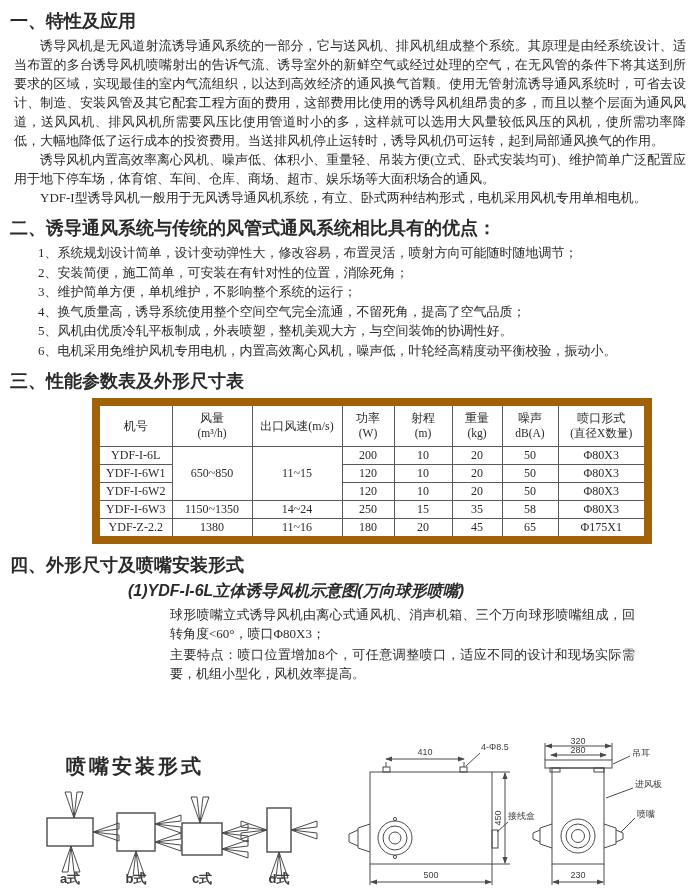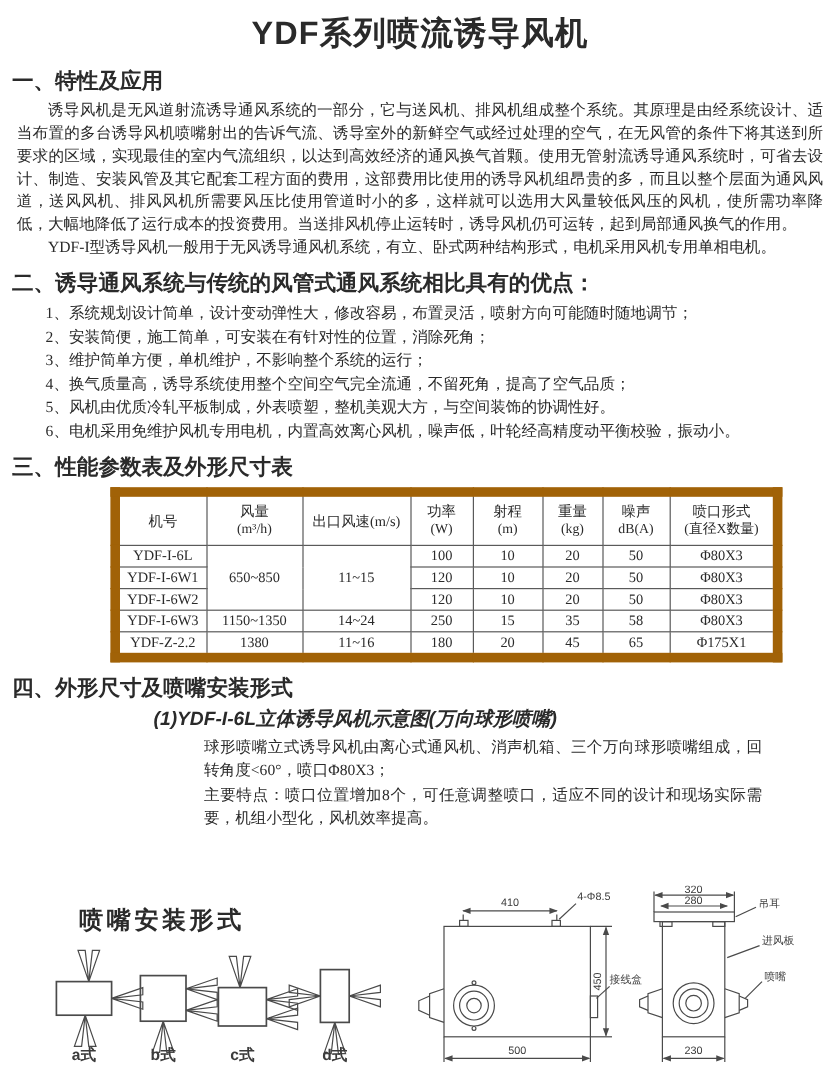--- a/index.html
+++ b/index.html
@@ -53,24 +53,24 @@
   }
   .dimTxt { font-size:9px; }
   .lblTxt { font-size:9px; }
   .formLbl { font-size:13px; font-weight:bold; }
 </style>
 </head>
 <body>
 
 <div class="page">
 
-  <div class="title">YDF系列喷流诱导风机</div>
 
   <div class="sec-h">一、特性及应用</div>
   <p class="para">诱导风机是无风道射流诱导通风系统的一部分，它与送风机、排风机组成整个系统。其原理是由经系统设计、适当布置的多台诱导风机喷嘴射出的告诉气流、诱导室外的新鲜空气或经过处理的空气，在无风管的条件下将其送到所要求的区域，实现最佳的室内气流组织，以达到高效经济的通风换气首颗。使用无管射流诱导通风系统时，可省去设计、制造、安装风管及其它配套工程方面的费用，这部费用比使用的诱导风机组昂贵的多，而且以整个层面为通风风道，送风风机、排风风机所需要风压比使用管道时小的多，这样就可以选用大风量较低风压的风机，使所需功率降低，大幅地降低了运行成本的投资费用。当送排风机停止运转时，诱导风机仍可运转，起到局部通风换气的作用。</p>
+  <p class="para">诱导风机内置高效率离心风机、噪声低、体积小、重量轻、吊装方便(立式、卧式安装均可)、维护简单广泛配置应用于地下停车场，体育馆、车间、仓库、商场、超市、娱乐场等大面积场合的通风。</p>
   <p class="para">YDF-I型诱导风机一般用于无风诱导通风机系统，有立、卧式两种结构形式，电机采用风机专用单相电机。</p>
 
   <div class="sec-h">二、诱导通风系统与传统的风管式通风系统相比具有的优点：</div>
   <div class="advList">
     <div>1、系统规划设计简单，设计变动弹性大，修改容易，布置灵活，喷射方向可能随时随地调节；</div>
     <div>2、安装简便，施工简单，可安装在有针对性的位置，消除死角；</div>
     <div>3、维护简单方便，单机维护，不影响整个系统的运行；</div>
     <div>4、换气质量高，诱导系统使用整个空间空气完全流通，不留死角，提高了空气品质；</div>
     <div>5、风机由优质冷轧平板制成，外表喷塑，整机美观大方，与空间装饰的协调性好。</div>
     <div>6、电机采用免维护风机专用电机，内置高效离心风机，噪声低，叶轮经高精度动平衡校验，振动小。</div>
@@ -98,21 +98,21 @@
         <th><span>重量</span><span class="l2">(kg)</span></th>
         <th><span>噪声</span><span class="l2">dB(A)</span></th>
         <th><span>喷口形式</span><span class="l2">(直径X数量)</span></th>
       </tr>
     </thead>
     <tbody>
       <tr>
         <td>YDF-I-6L</td>
         <td rowspan="3">650~850</td>
         <td rowspan="3">11~15</td>
-        <td>100</td>
+        <td>200</td>
         <td>10</td>
         <td>20</td>
         <td>50</td>
         <td>Φ80X3</td>
       </tr>
       <tr>
         <td>YDF-I-6W1</td>
         <td>120</td>
         <td>10</td>
         <td>20</td>

